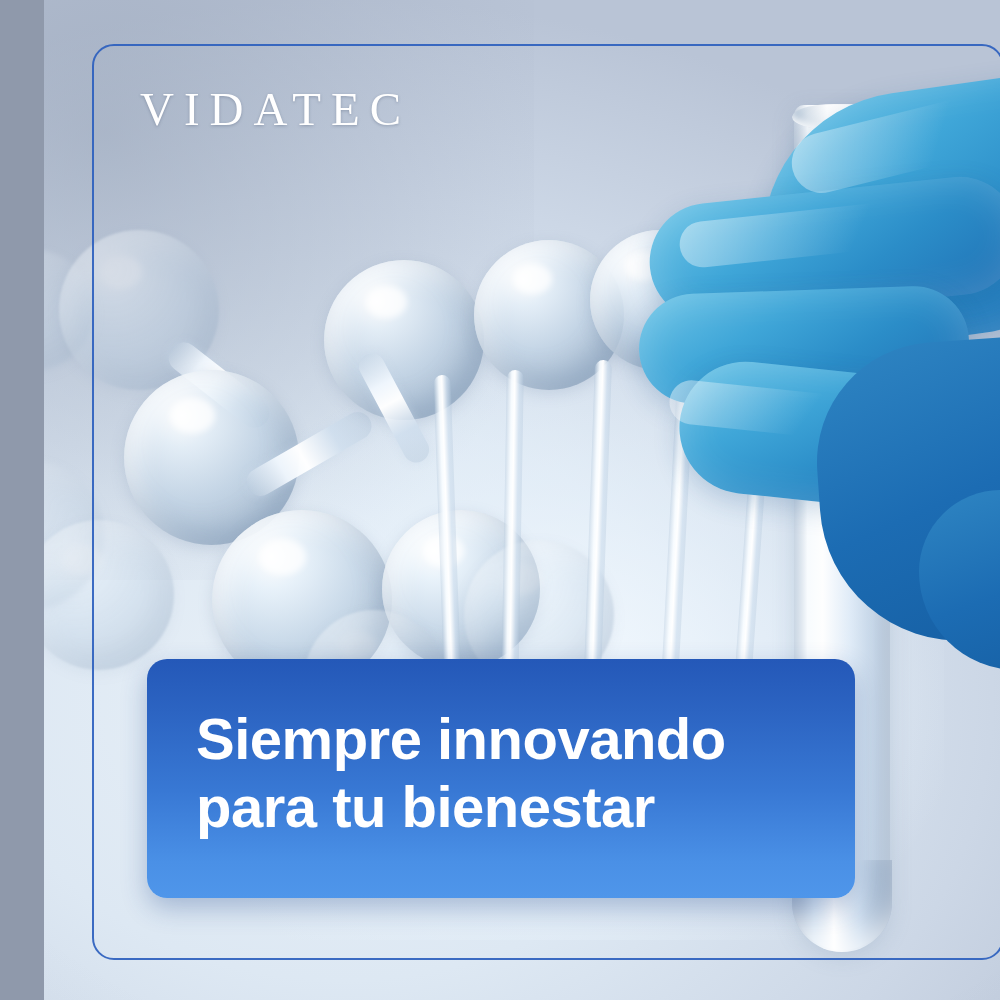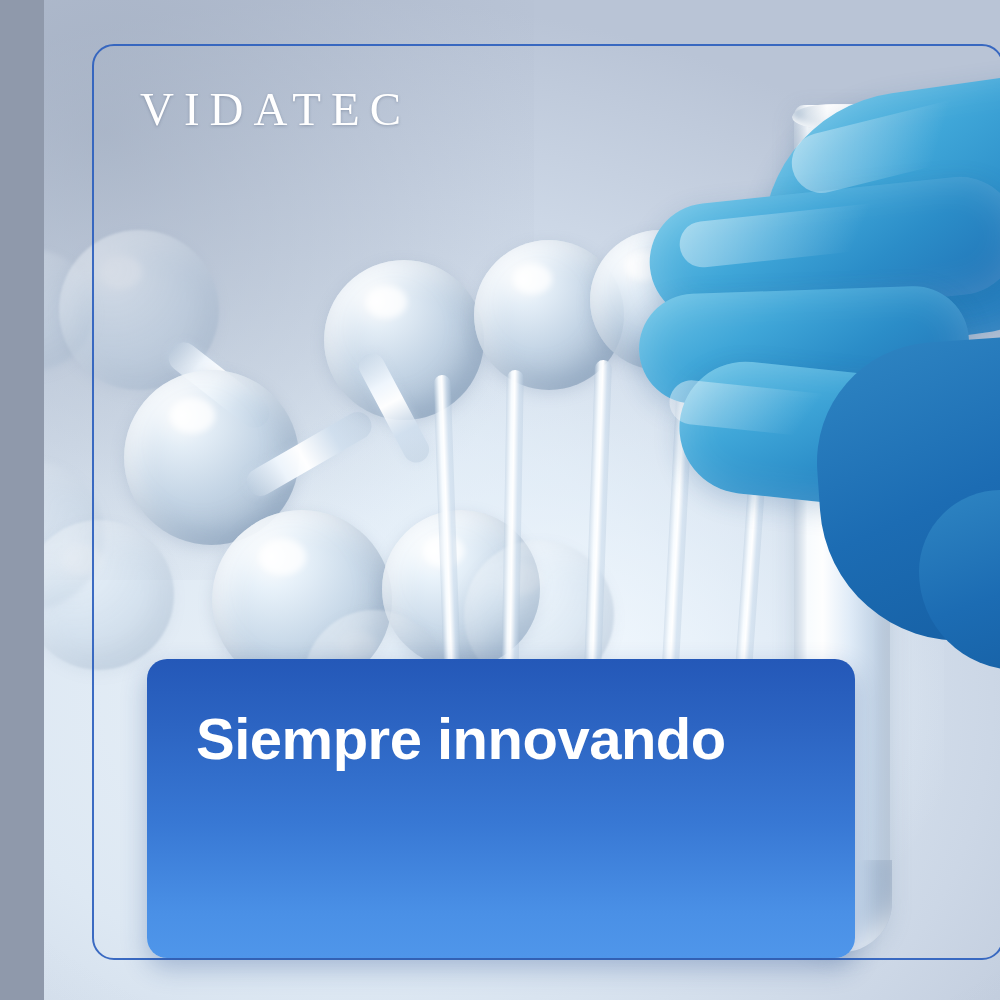--- a/index.html
+++ b/index.html
@@ -95,21 +95,21 @@
     border:2.5px solid rgba(44,96,190,0.92);border-radius:22px;pointer-events:none;}
 
   
   .logo{position:absolute;left:96px;top:86px;}
   .logo-word{font-family:"Liberation Serif",serif;font-size:47px;letter-spacing:10px;
     color:#ffffff;line-height:1;text-shadow:0 1px 3px rgba(60,75,100,0.35);}
   .logo-sub{font-family:"Liberation Serif",serif;font-size:17.5px;letter-spacing:0.2px;
     color:#f4f7fb;margin-top:6px;margin-left:3px;text-shadow:0 1px 3px rgba(60,75,100,0.30);}
 
   
-  .banner{position:absolute;left:103px;top:659px;width:708px;height:299px;
+  .banner{position:absolute;left:103px;top:659px;width:708px;height:239px;
     border-radius:20px;
     background:linear-gradient(180deg,#2458b8 0%,#2c64c2 22%,#3878d4 55%,#4a90e6 85%,#4f96ea 100%);
     box-shadow:0 10px 26px rgba(25,65,135,0.30);}
   .banner-txt{position:absolute;left:49px;top:46px;width:640px;
     color:#ffffff;font-weight:bold;font-size:58px;line-height:68px;
     letter-spacing:-0.5px;}
   .bl{display:block;}
 
   
   .vignette{position:absolute;inset:0;pointer-events:none;
@@ -184,16 +184,17 @@
 
   <div class="frame"></div>
 
   <div class="logo">
     <div class="logo-word">VIDATEC</div>
   </div>
 
   <div class="banner">
     <div class="banner-txt">
       <span class="bl">Siempre innovando</span>
+      <span class="bl">para tu bienestar</span>
     </div>
   </div>
 
 </div>
 
 </body></html>

